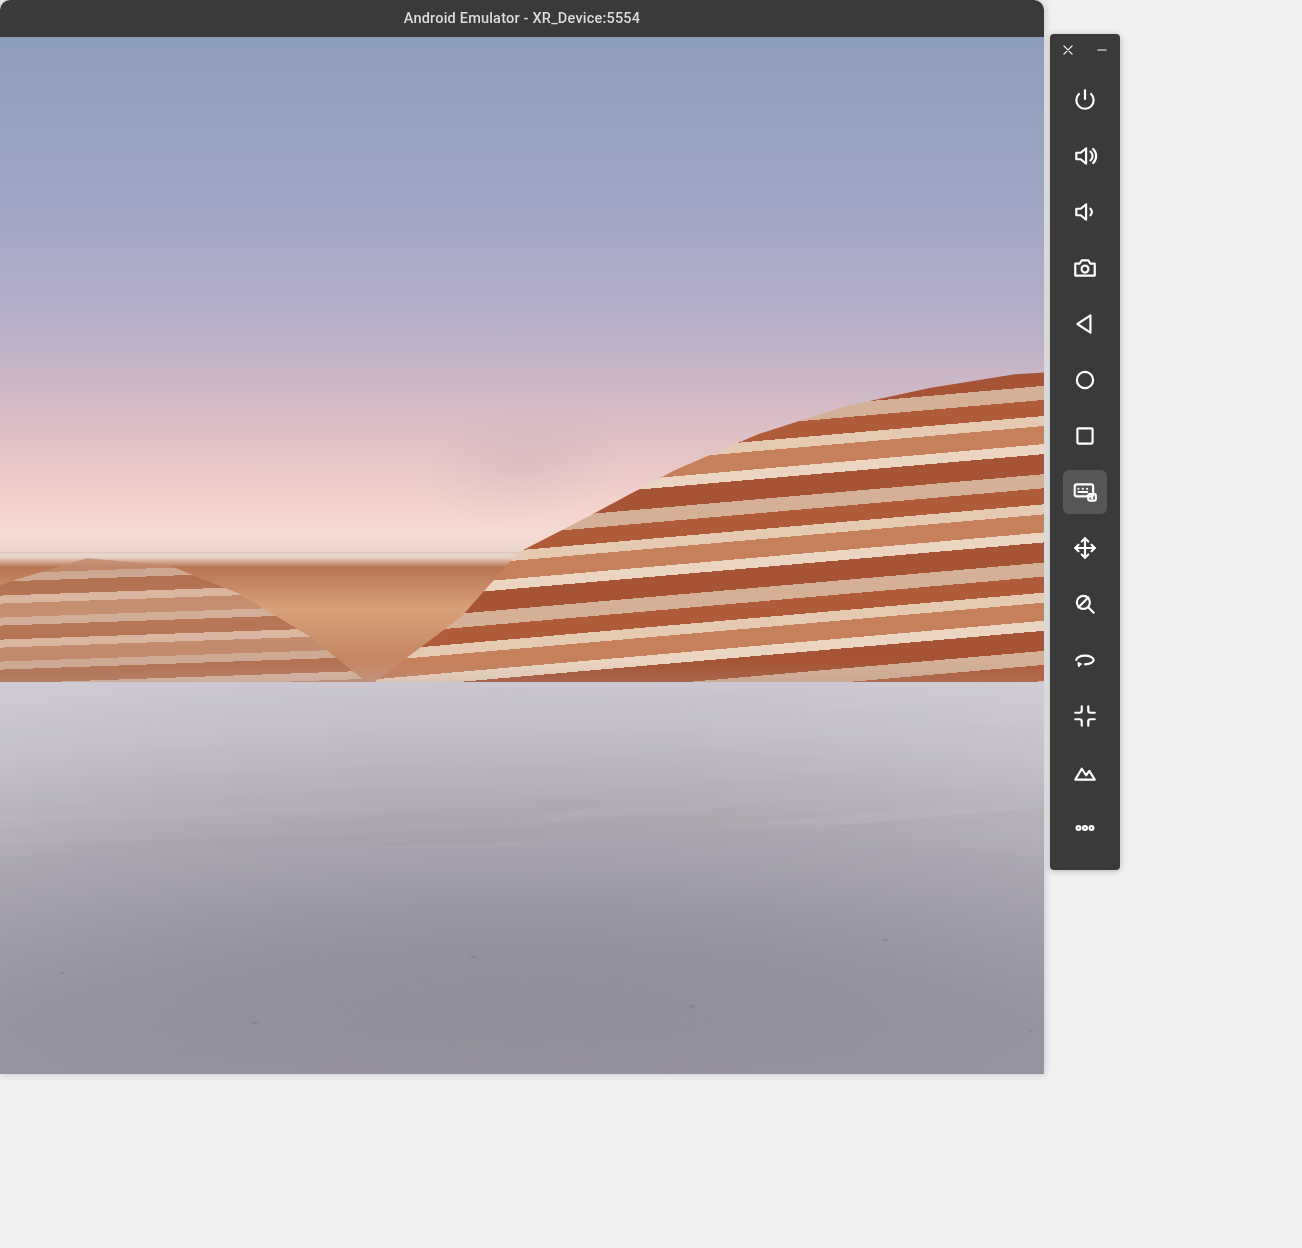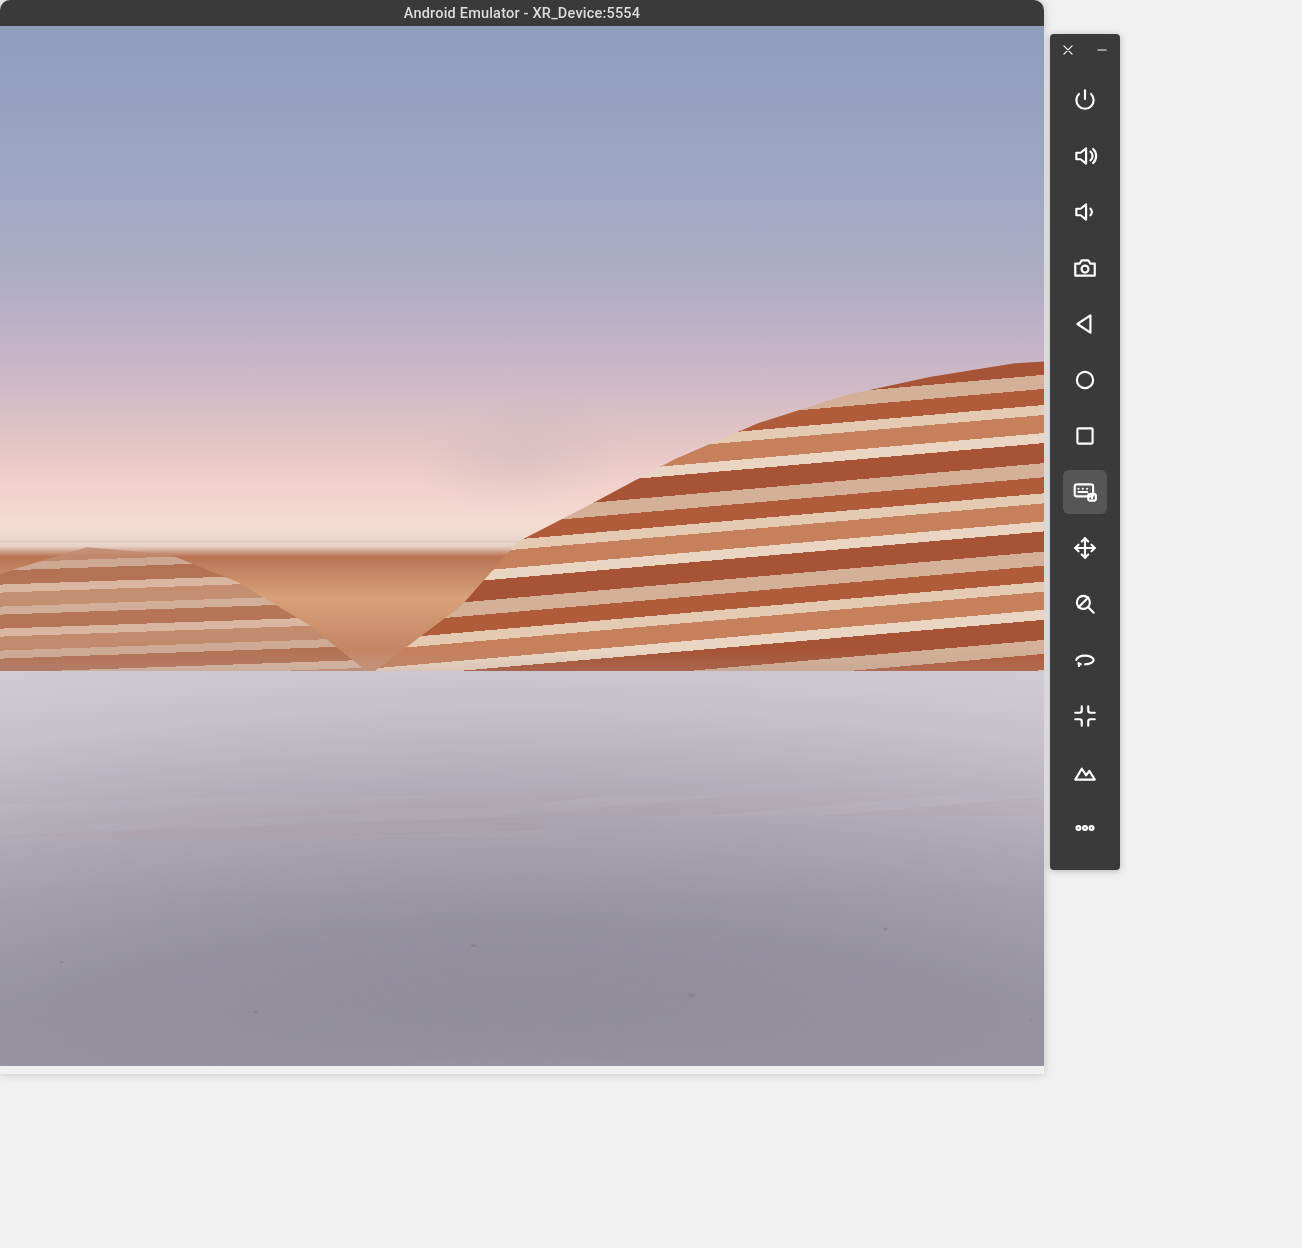--- a/index.html
+++ b/index.html
@@ -18,21 +18,21 @@
       top: 0;
       left: 0;
       width: 1044px;
       height: 1074px;
       border-radius: 10px 10px 0 0;
       overflow: hidden;
       box-shadow: 0 0 8px rgba(0,0,0,0.2);
     }
 
     .titlebar {
-      height: 26px;
+      height: 37px;
       background: #3a3a3a;
       display: flex;
       align-items: center;
       justify-content: center;
       position: relative;
     }
 
     .titlebar-text {
       color: #dcdcdc;
       font-size: 14.5px;

